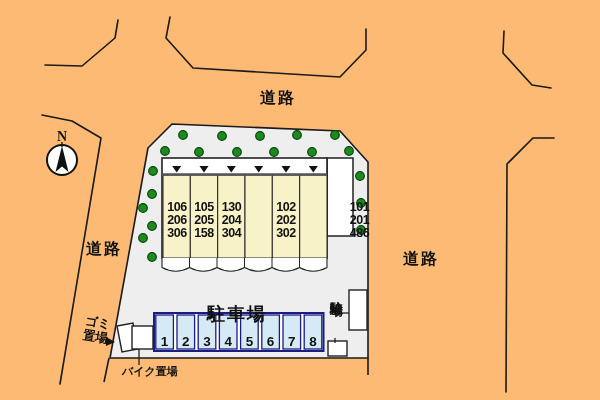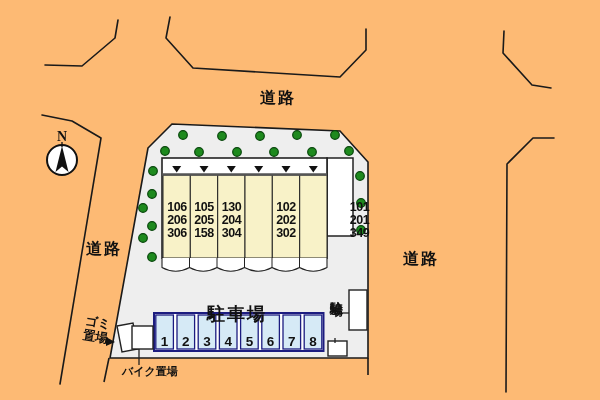--- a/index.html
+++ b/index.html
@@ -154,21 +154,21 @@
     <span>304</span>
   </div>
   <div class="unit-col" style="left:272px;top:201px;">
     <span>102</span>
     <span>202</span>
     <span>302</span>
   </div>
   <div class="unit-col" style="left:299.5px;top:201px;padding-left:46px;">
     <span>101</span>
     <span>201</span>
-    <span>349</span>
+    <span>486</span>
   </div>
 
   <div class="pspace-num" style="left:154.6px;top:334px;">1</div>
   <div class="pspace-num" style="left:175.8px;top:334px;">2</div>
   <div class="pspace-num" style="left:197px;top:334px;">3</div>
   <div class="pspace-num" style="left:218.2px;top:334px;">4</div>
   <div class="pspace-num" style="left:239.4px;top:334px;">5</div>
   <div class="pspace-num" style="left:260.6px;top:334px;">6</div>
   <div class="pspace-num" style="left:281.8px;top:334px;">7</div>
   <div class="pspace-num" style="left:303px;top:334px;">8</div>

